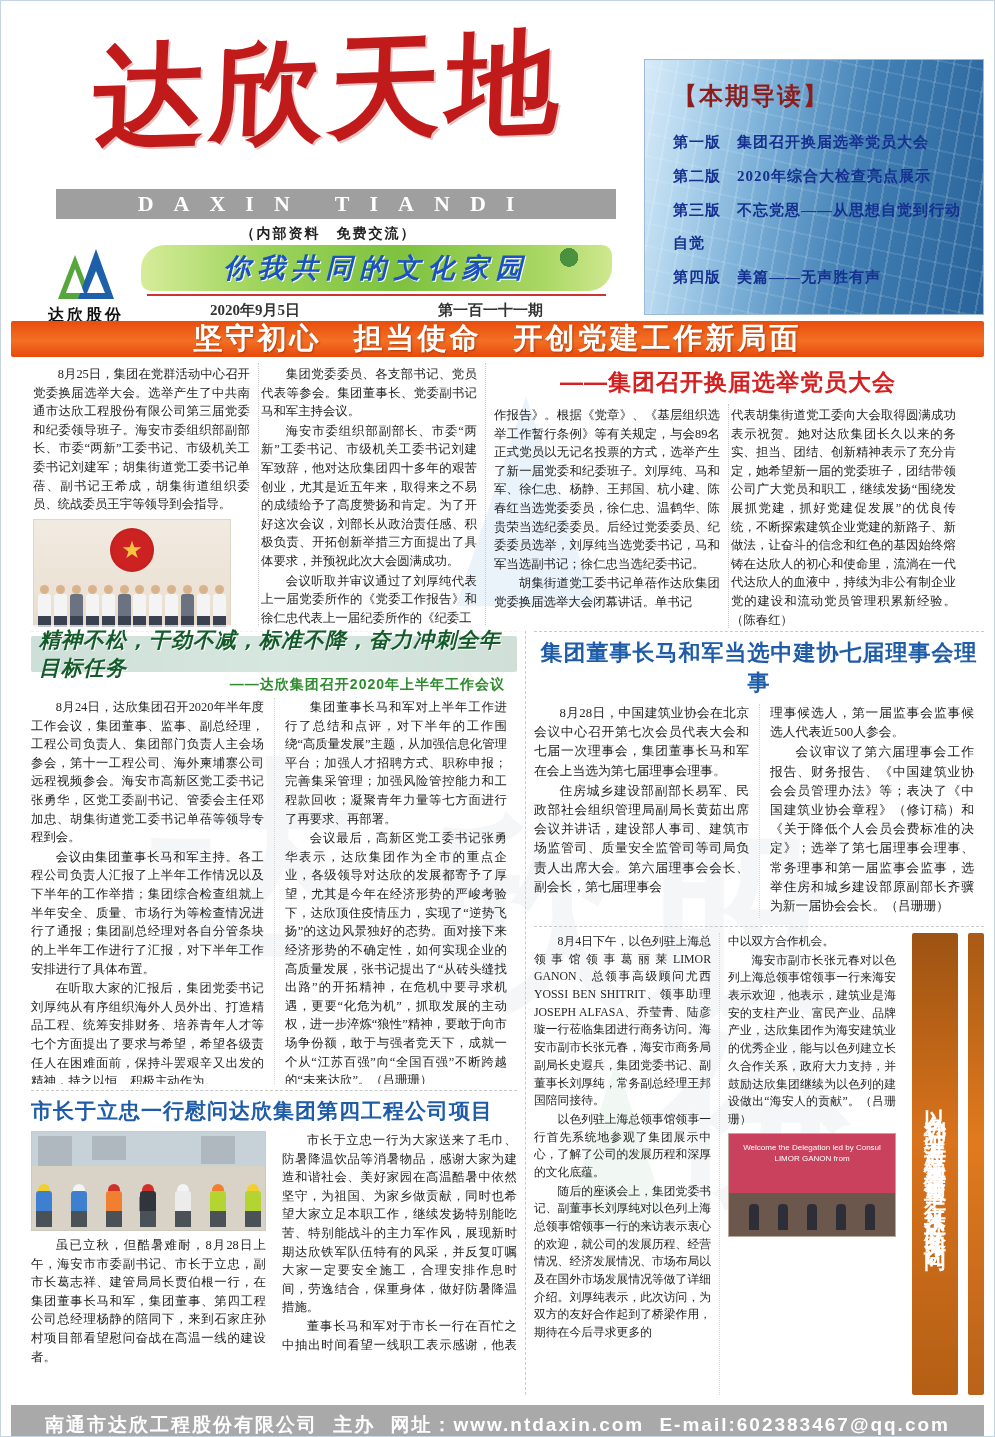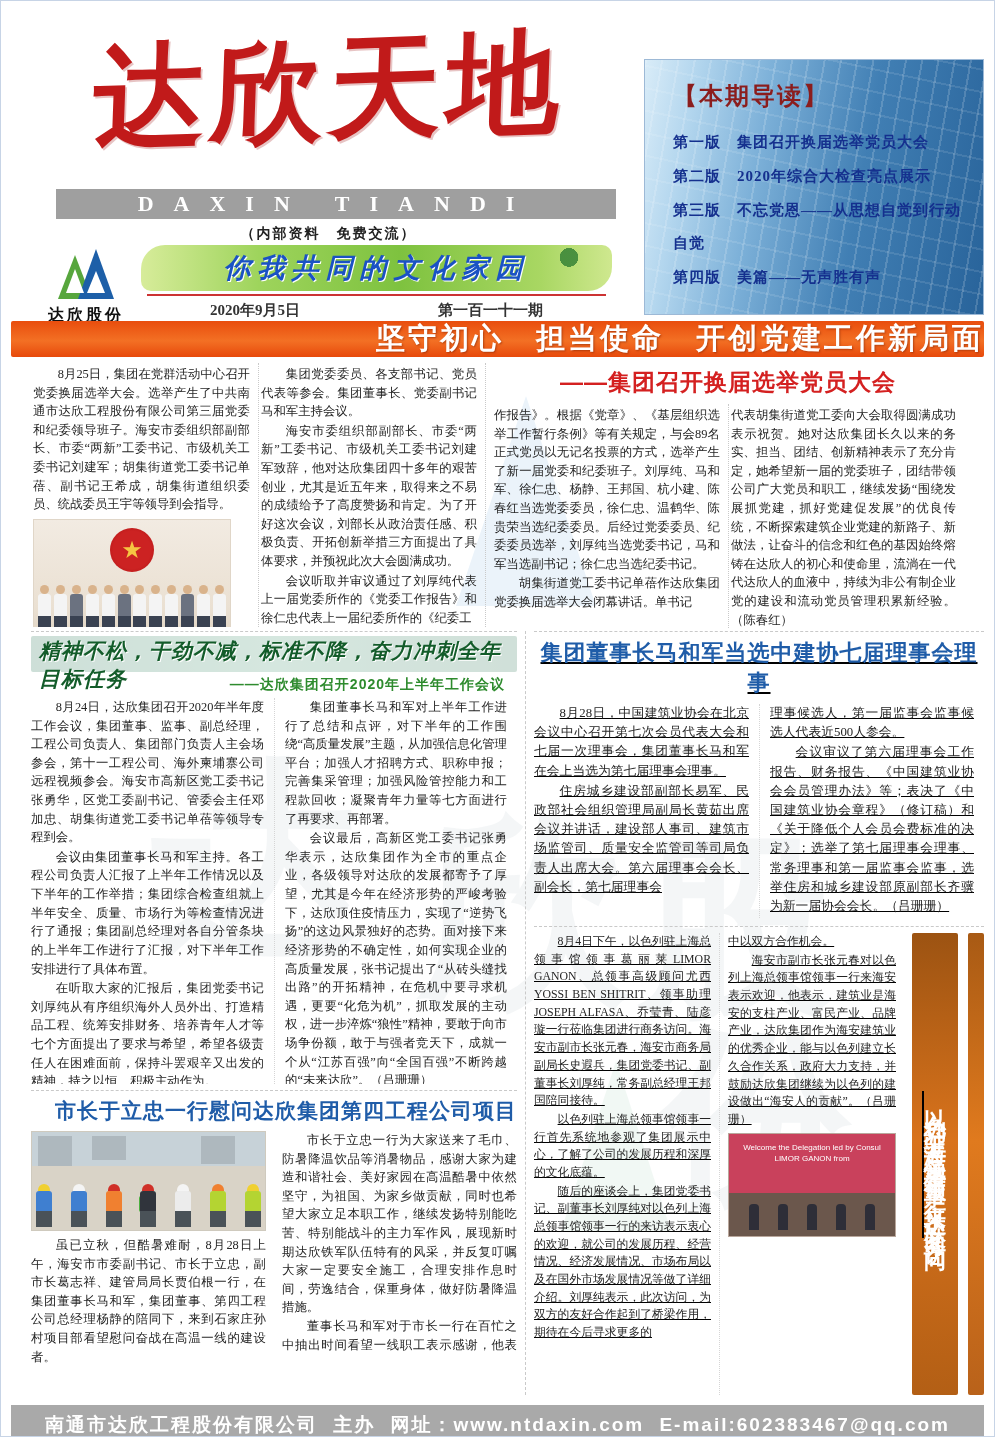--- a/index.html
+++ b/index.html
@@ -61,21 +61,21 @@
     border:1px solid #9db9d6; padding:20px 18px 10px 28px;
   }
   .index-title { font-size:24px; font-weight:bold; color:#8b1d1d; letter-spacing:2px; margin-bottom:14px; }
   .index-items div { font-size:15px; font-weight:bold; color:#15308e; line-height:2.25;
     white-space:pre-wrap; letter-spacing:1px; }
 
   
   .band-orange {
     margin:0 10px; height:36px; border-radius:2px;
     background:linear-gradient(180deg,#e94d0d 0%,#f37024 55%,#e7490b 100%);
-    display:flex; align-items:center; justify-content:flex-end; position:relative; z-index:1;
+    display:flex; align-items:center; justify-content:center; position:relative; z-index:1;
   }
   .band-orange span { color:#ffffff; font-size:29px; font-weight:bold; letter-spacing:3px;
     font-family:"Liberation Sans", sans-serif; text-shadow:1px 1px 2px rgba(120,30,0,.5); }
 
   
   .col p { font-size:12.4px; line-height:1.5; color:#242424; text-align:justify;
     text-indent:2em; margin-bottom:1px; }
   .cont p:first-child { text-indent:0; }
 
   
@@ -96,37 +96,37 @@
   .person { width:13px; }
   .person .head { width:9px; height:9px; border-radius:50%; background:#d9b38c; margin:0 auto; }
   .person .body { width:13px; height:22px; background:#f4f4f4; border-radius:3px 3px 0 0; }
   .person.dark .body { background:#6b7280; }
   .person .legs { width:13px; height:26px; background:#3a4252; }
 
   
   .lower { display:flex; margin:4px 10px 0 30px; position:relative; z-index:1; }
   .lower-left { width:486px; border-top:1px dashed #c9c9c9; padding-top:4px; }
   .v-div { width:0; border-left:1px dashed #c9c9c9; margin:0 8px; }
-  .lower-right { flex:1; border-top:1px dashed #c9c9c9; padding-top:4px;text-decoration:underline; }
+  .lower-right { flex:1; border-top:1px dashed #c9c9c9; padding-top:4px; }
 
   
   .band-green { height:36px; background:linear-gradient(90deg,#4e8d73,#6aa98c 50%,#578f76);
-    display:flex; align-items:flex-start; justify-content:center; border-radius:2px;font-family:Liberation Serif, serif; }
+    display:flex; align-items:center; justify-content:center; border-radius:2px;font-family:Liberation Serif, serif; }
   .band-green span { font-size:21px; font-weight:bold; font-style:italic; color:#135c2a;
     background:rgba(255,255,255,0.72); padding:1px 8px; letter-spacing:1px;
     text-shadow:1px 1px 0 #ffffff; }
   .a2-subhead { color:#2e8b2e; font-size:14px; font-weight:bold; text-align:right;
     font-family:"Liberation Sans", sans-serif; padding:4px 12px 4px 0; letter-spacing:1px; }
   .a2-cols { display:flex; height:386px; overflow:hidden; }
   .a2-cols .col { width:50%; padding-right:10px; overflow:hidden; }
   .a2-cols .col + .col { border-left:1px dotted #d5d5d5; padding-left:10px; }
 
   
   .article5 { border-top:1px dashed #c9c9c9; margin-top:6px; padding-top:6px; }
-  .a5-head { color:#1f5ca8; font-size:21px; font-weight:bold; text-align:right;
+  .a5-head { color:#1f5ca8; font-size:21px; font-weight:bold; text-align:left;
     font-family:Liberation Serif, serif; letter-spacing:1px; margin-bottom:6px; }
   .a5-body { columns:2; column-gap:16px; height:238px; overflow:hidden; }
   .a5-body p { font-size:12.4px; line-height:1.5; color:#242424; text-align:justify; text-indent:2em; }
   .photo2 { break-inside:avoid; width:100%; height:100px; position:relative; margin-bottom:5px;
     background:linear-gradient(180deg,#c7d2d8 0 35%,#d9d3c7 35% 100%); overflow:hidden; border:1px solid #cfcabe; }
   .photo2 .bld { position:absolute; top:4px; width:34px; height:30px; background:#aeb8be; }
   .photo2 .workers { position:absolute; bottom:3px; left:4px; right:4px; display:flex; justify-content:space-between; }
   .worker { width:16px; }
   .worker .hat { width:12px; height:7px; border-radius:6px 6px 0 0; margin:0 auto; }
   .worker .vest { width:16px; height:20px; border-radius:3px 3px 0 0; }

